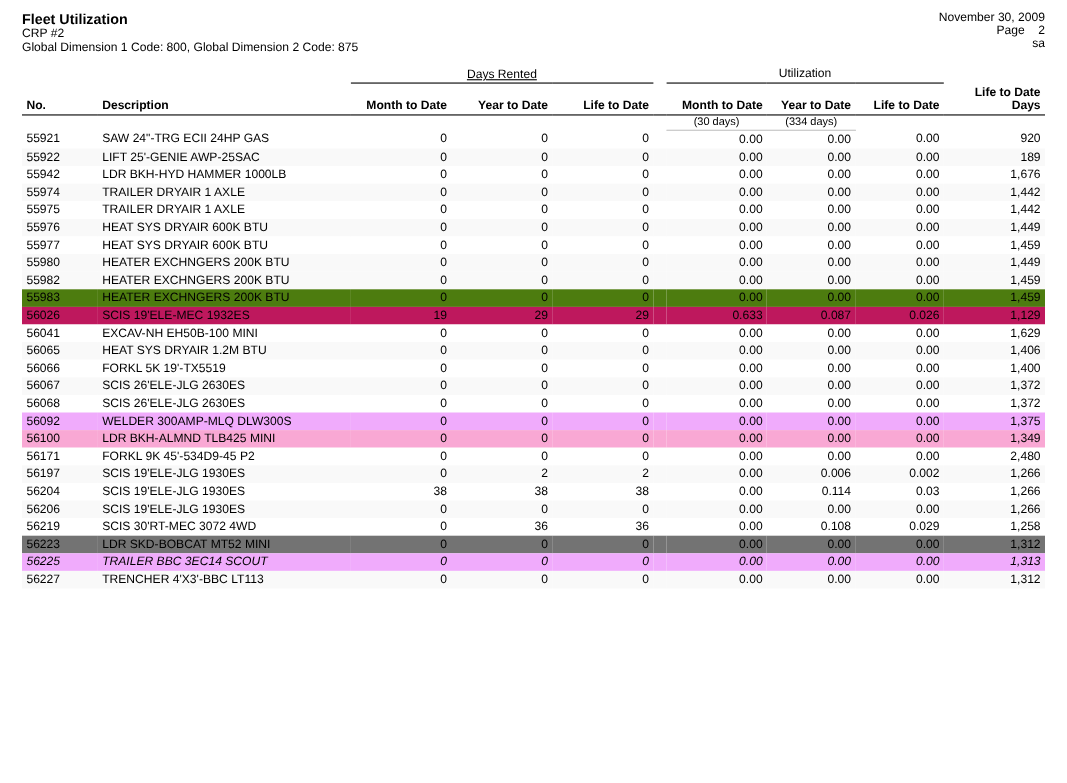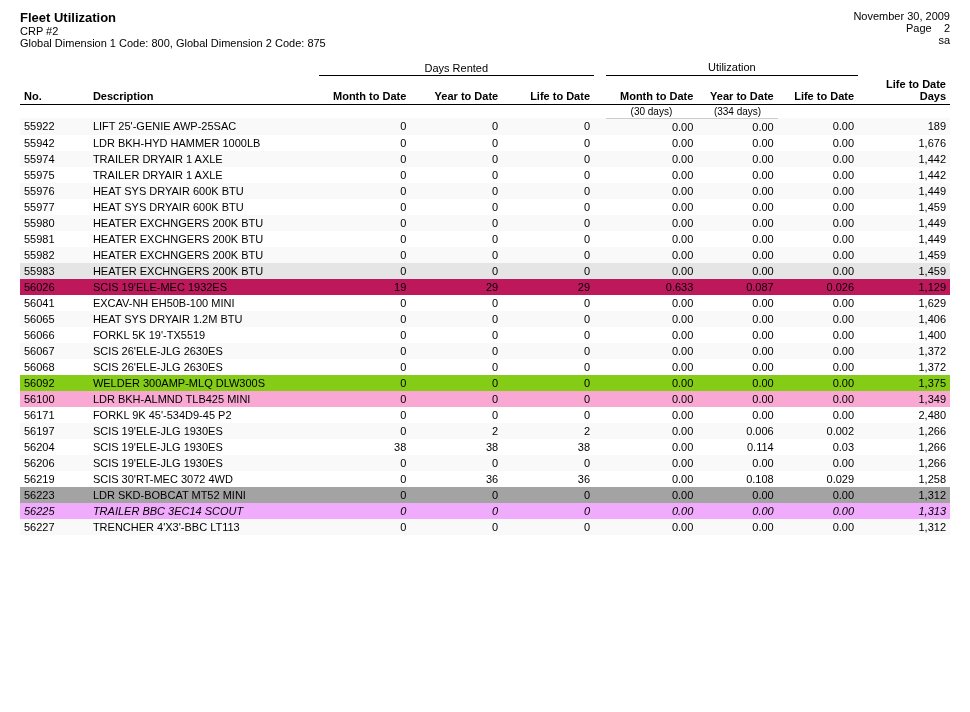--- a/index.html
+++ b/index.html
@@ -94,21 +94,21 @@
     <div>sa</div>
   </div>
 </div>
 
 <div class="table-container">
   <table>
     <thead>
       <tr class="group-header-row">
         <th class="left-pad" style="width:60px;"></th>
         <th class="left-pad" style="width:200px;"></th>
-        <th colspan="3" style="border-bottom:1px solid #000; text-align:center; padding-bottom:0;">Days Rented</th>
+        <th colspan="3" style="border-bottom:1px solid #000; text-align:center; padding-bottom:0;text-decoration:underline;">Days Rented</th>
         <th class="left-pad" style="width:10px; border-bottom:none;"></th>
         <th colspan="3" style="border-bottom:1px solid #000; text-align:center; padding-bottom:2px;">Utilization</th>
         <th class="left-pad" style="border-bottom:none;"></th>
       </tr>
       <tr class="col-headers">
         <th class="no-col" style="width:60px;">No.</th>
         <th class="desc-col" style="width:200px;">Description</th>
         <th style="width:80px;">Month to Date</th>
         <th style="width:80px;">Year to Date</th>
         <th style="width:80px;">Life to Date</th>
@@ -125,20 +125,32 @@
         <th class="empty"></th>
         <th class="empty"></th>
         <th class="empty"></th>
         <th>(30 days)</th>
         <th>(334 days)</th>
         <th class="empty"></th>
         <th class="empty"></th>
       </tr>
     </thead>
     <tbody id="table-body">
+    <tr class="data-row" style="background-color: rgb(255, 255, 255);">
+          <td class="no-col">55921</td>
+          <td class="desc-col">SAW 24"-TRG ECII 24HP GAS</td>
+          <td>0</td>
+          <td>0</td>
+          <td>0</td>
+          <td></td>
+          <td>0.00</td>
+          <td>0.00</td>
+          <td>0.00</td>
+          <td>920</td>
+        </tr>
         <tr class="data-row" style="background-color: rgb(249, 249, 249);">
           <td class="no-col">55922</td>
           <td class="desc-col">LIFT 25'-GENIE AWP-25SAC</td>
           <td>0</td>
           <td>0</td>
           <td>0</td>
           <td></td>
           <td>0.00</td>
           <td>0.00</td>
           <td>0.00</td>
@@ -209,45 +221,33 @@
           <td class="desc-col">HEATER EXCHNGERS 200K BTU</td>
           <td>0</td>
           <td>0</td>
           <td>0</td>
           <td></td>
           <td>0.00</td>
           <td>0.00</td>
           <td>0.00</td>
           <td>1,449</td>
         </tr>
-        <tr class="data-row" style="background-color: rgb(255, 255, 255);">
-          <td class="no-col">55981</td>
-          <td class="desc-col">HEATER EXCHNGERS 200K BTU</td>
-          <td>0</td>
-          <td>0</td>
-          <td>0</td>
-          <td></td>
-          <td>0.00</td>
-          <td>0.00</td>
-          <td>0.00</td>
-          <td>1,449</td>
-        </tr>
         <tr class="data-row" style="background-color: rgb(249, 249, 249);">
           <td class="no-col">55982</td>
           <td class="desc-col">HEATER EXCHNGERS 200K BTU</td>
           <td>0</td>
           <td>0</td>
           <td>0</td>
           <td></td>
           <td>0.00</td>
           <td>0.00</td>
           <td>0.00</td>
           <td>1,459</td>
         </tr>
-        <tr class="data-row" style="background-color: #e5e5e5;">
+        <tr class="data-row" style="background-color: #4d7c0f;">
           <td class="no-col">55983</td>
           <td class="desc-col">HEATER EXCHNGERS 200K BTU</td>
           <td>0</td>
           <td>0</td>
           <td>0</td>
           <td></td>
           <td>0.00</td>
           <td>0.00</td>
           <td>0.00</td>
           <td>1,459</td>
@@ -317,21 +317,21 @@
           <td class="desc-col">SCIS 26'ELE-JLG 2630ES</td>
           <td>0</td>
           <td>0</td>
           <td>0</td>
           <td></td>
           <td>0.00</td>
           <td>0.00</td>
           <td>0.00</td>
           <td>1,372</td>
         </tr>
-        <tr class="data-row" style="background-color: #84cc16;">
+        <tr class="data-row" style="background-color: #f0abfc;">
           <td class="no-col">56092</td>
           <td class="desc-col">WELDER 300AMP-MLQ DLW300S</td>
           <td>0</td>
           <td>0</td>
           <td>0</td>
           <td></td>
           <td>0.00</td>
           <td>0.00</td>
           <td>0.00</td>
           <td>1,375</td>
@@ -401,21 +401,21 @@
           <td class="desc-col">SCIS 30'RT-MEC 3072 4WD</td>
           <td>0</td>
           <td>36</td>
           <td>36</td>
           <td></td>
           <td>0.00</td>
           <td>0.108</td>
           <td>0.029</td>
           <td>1,258</td>
         </tr>
-        <tr class="data-row" style="background-color: #a3a3a3;">
+        <tr class="data-row" style="background-color: #737373;">
           <td class="no-col">56223</td>
           <td class="desc-col">LDR SKD-BOBCAT MT52 MINI</td>
           <td>0</td>
           <td>0</td>
           <td>0</td>
           <td></td>
           <td>0.00</td>
           <td>0.00</td>
           <td>0.00</td>
           <td>1,312</td>

